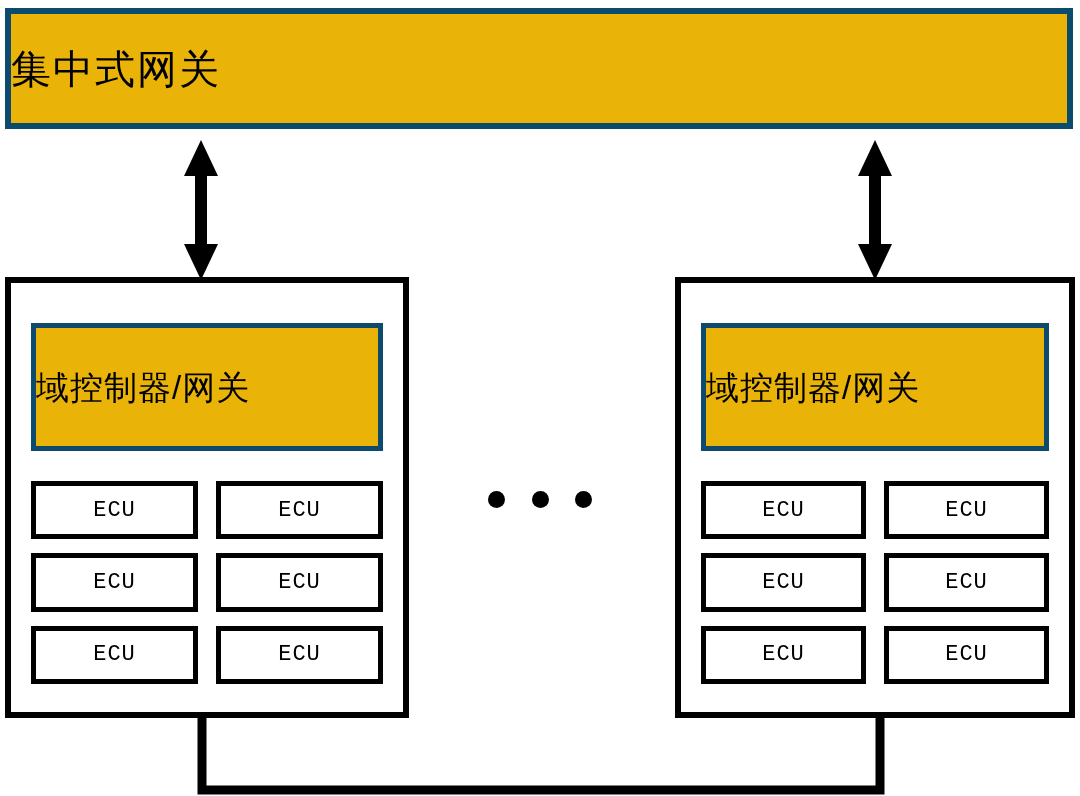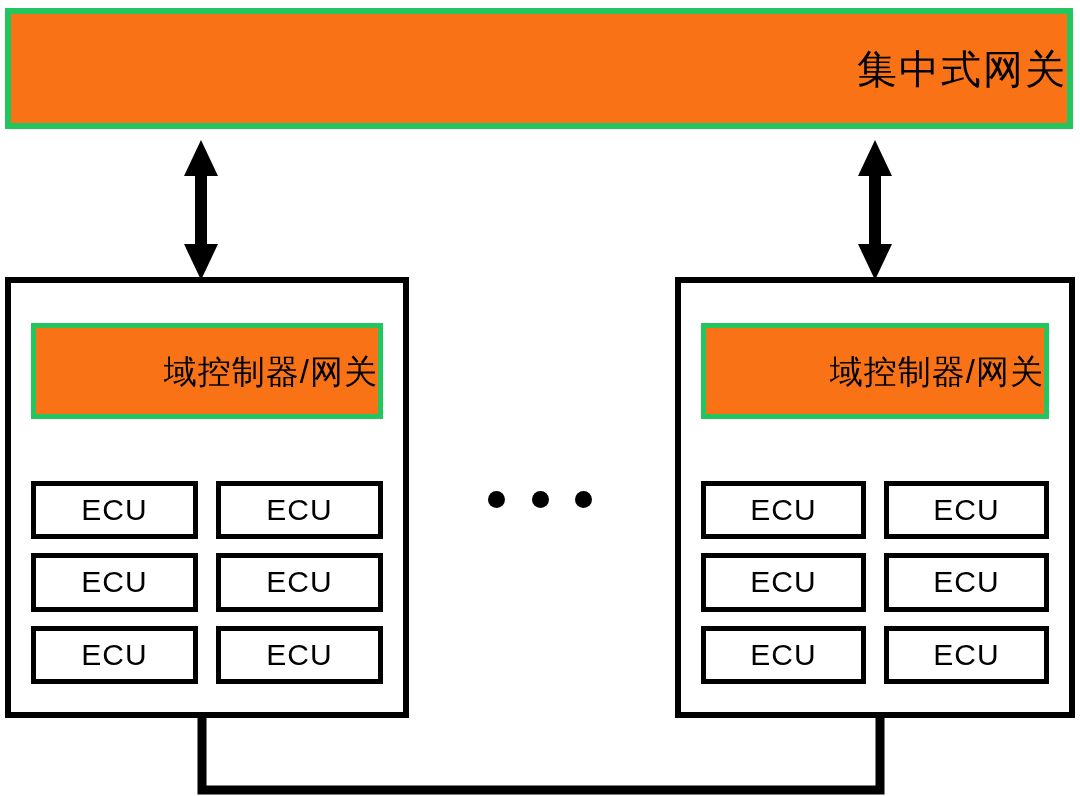--- a/index.html
+++ b/index.html
@@ -17,25 +17,25 @@
     width: 1080px;
     height: 796px;
     background: #ffffff;
     overflow: hidden;
   }
 
   
   .box {
     position: absolute;
     box-sizing: border-box;
-    background: #f97316;
-    border: 5px solid #22c55e;
-    display: flex;
-    align-items: center;
-    justify-content: flex-end;
+    background: #eab308;
+    border: 5px solid #0c4a6e;
+    display: flex;
+    align-items: center;
+    justify-content: flex-start;
     text-align: center;
     color: #000000;
     line-height: 1;
   }
 
   
   .gateway-box {
     left: 5px;
     top: 8px;
     width: 1068px;
@@ -60,21 +60,21 @@
   }
   .domain-group.left  { left: 5px;   width: 404px; }
   .domain-group.right { left: 675px; width: 400px; }
 
   
   .controller-box {
     left: 20px;
     top: 40px;
     right: 20px;
     width: auto;
-    height: 96px;
+    height: 128px;
     border-width: 5px;
   }
   .controller-label {
     font-family: "Liberation Sans", "DejaVu Sans", sans-serif;
     font-size: 33px;
     letter-spacing: 1px;
   }
 
   
   .ecu-grid {
@@ -93,22 +93,22 @@
     position: relative;
     left: auto; top: auto;
     box-sizing: border-box;
     background: #ffffff;
     border: 5px solid #000000;
     display: flex;
     align-items: center;
     justify-content: center;
   }
   .ecu-label {
-    font-family: Liberation Sans, sans-serif;
-    font-size: 30px;
+    font-family: Liberation Mono, monospace;
+    font-size: 22px;
     letter-spacing: 1px;
     text-align: center;
   }
 
   
   .arrow {
     position: absolute;
     width: 44px;
     top: 140px;
     height: 140px;

